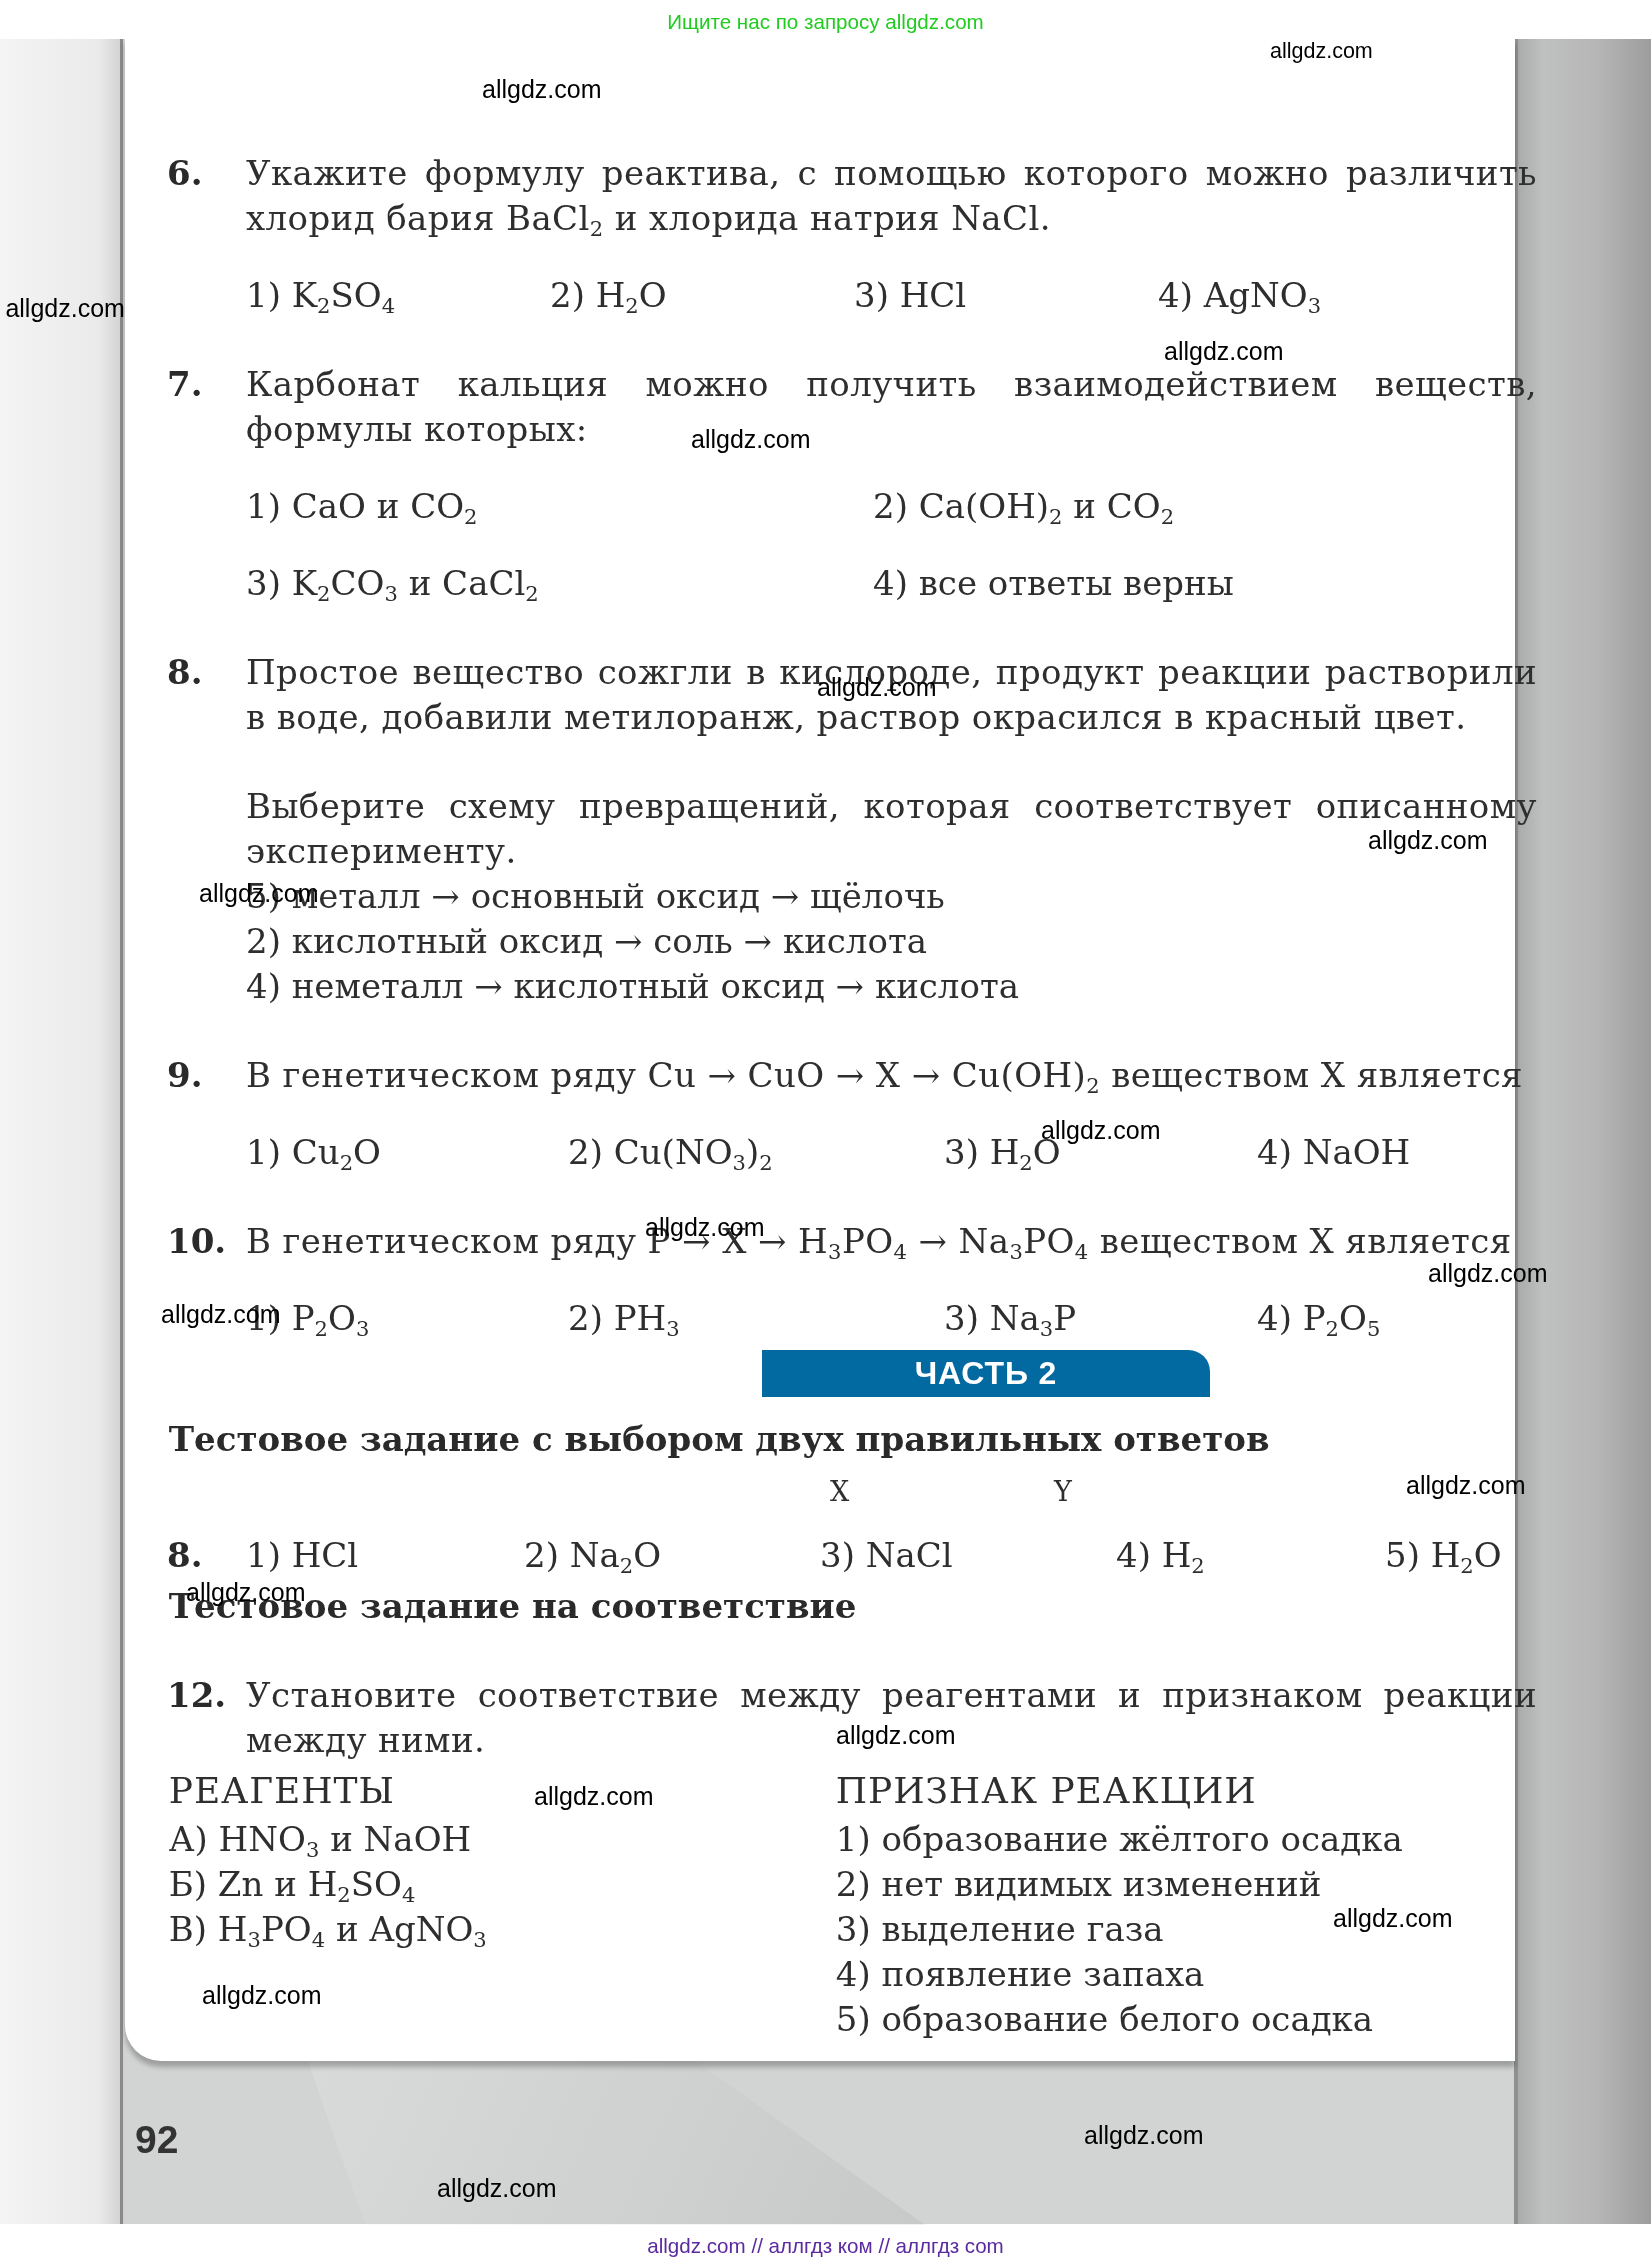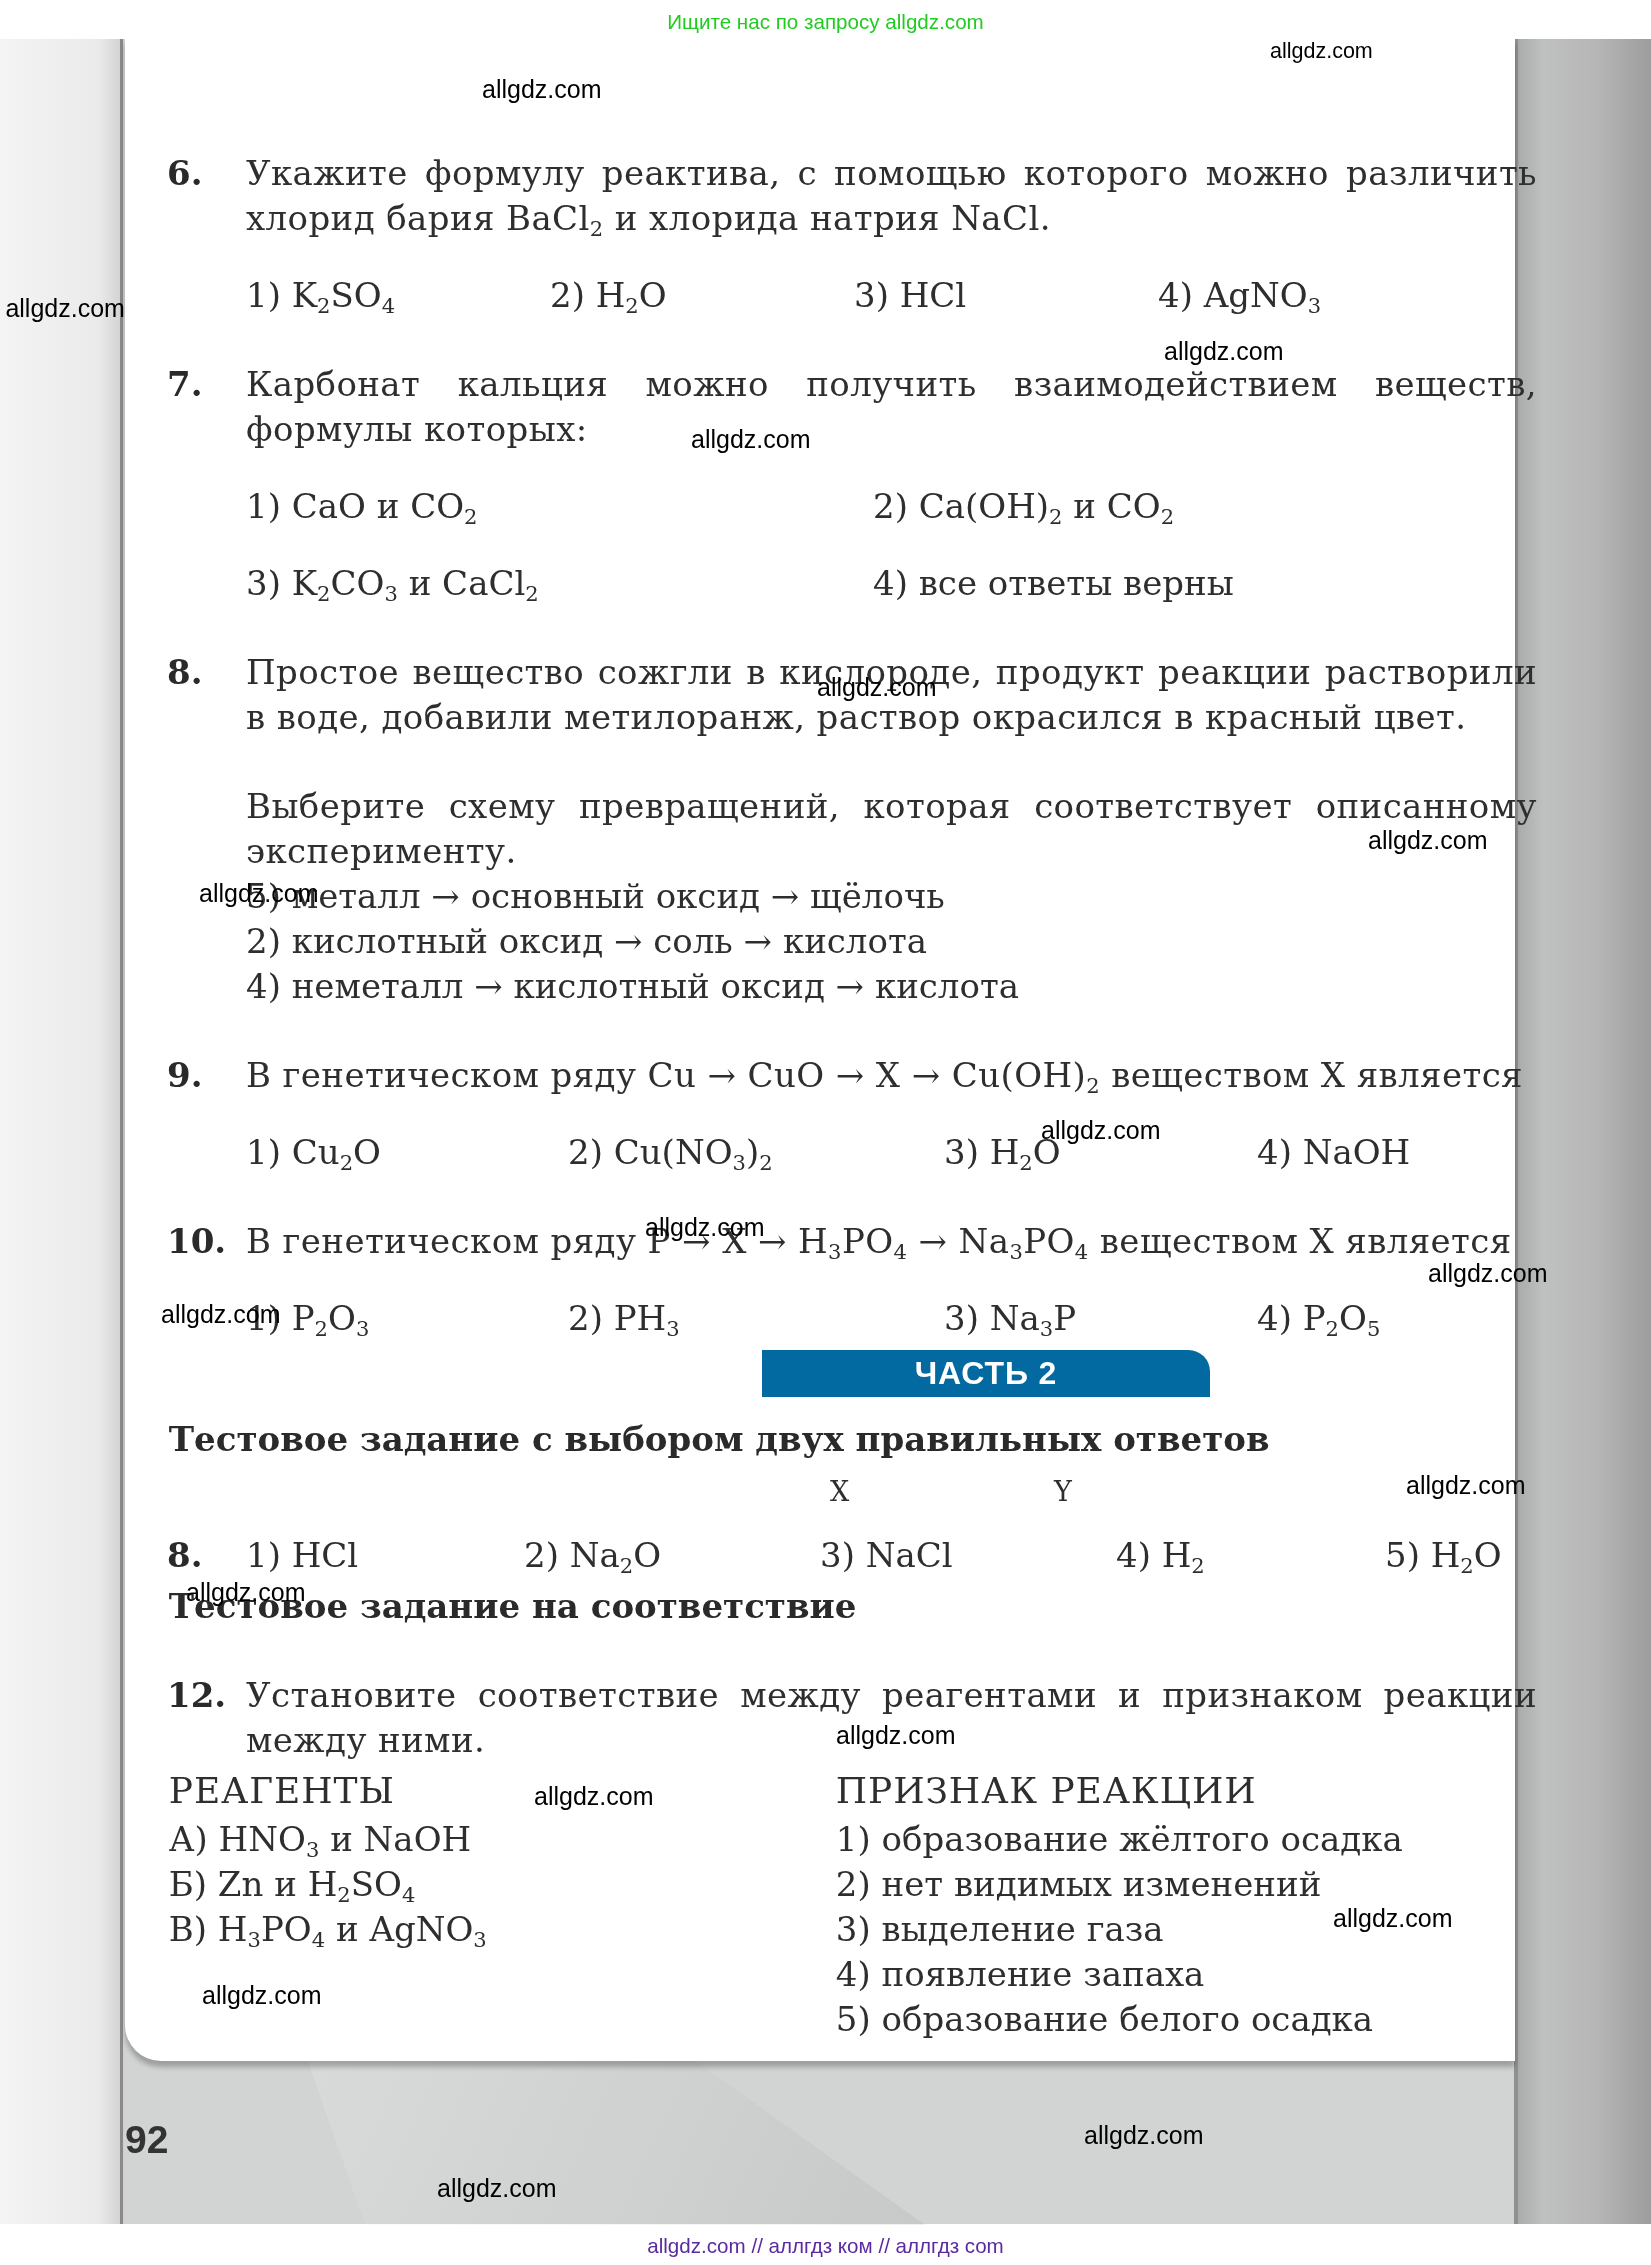--- a/index.html
+++ b/index.html
@@ -61,21 +61,21 @@
     font-size: 32px; line-height: 47px; text-align: center; letter-spacing: 0.9px;
   }
   .section-title { font-weight: bold; color: #2a2a2a; padding-left: 1.8px; margin-bottom: 3.6px; }
   .xy-row { position: relative; height: 36px; font-size: 27px; }
   .xy-row span { position: absolute; top: 3.6px; }
   .match { display: flex; margin-top: 5.4px; }
   .match-col-left { width: 667px; padding-left: 1.8px; }
   .match-col-right { width: 681px; }
   .match-head { font-size: 36px; letter-spacing: 0.9px; margin-bottom: 3.6px; }
   .page-number {
-    position: absolute; left: 125px; top: 2118px;
+    position: absolute; left: 135px; top: 2118px;
     font-family: "Liberation Sans", sans-serif; font-weight: bold; font-size: 39px; color: #333;
   }
   .wm { position: absolute; font-family: "Liberation Sans", sans-serif; font-size: 25px; color: #000; white-space: nowrap; }
   .wm.small { font-size: 21.5px; }
   .footer-banner {
     position: absolute; left: 0; top: 2225px; width: 1651px; height: 41px; background: #fff;
     text-align: center; line-height: 41px; font-family: "Liberation Sans", sans-serif;
     font-size: 20.6px; color: #5b2aa0;
   }
 </style>

